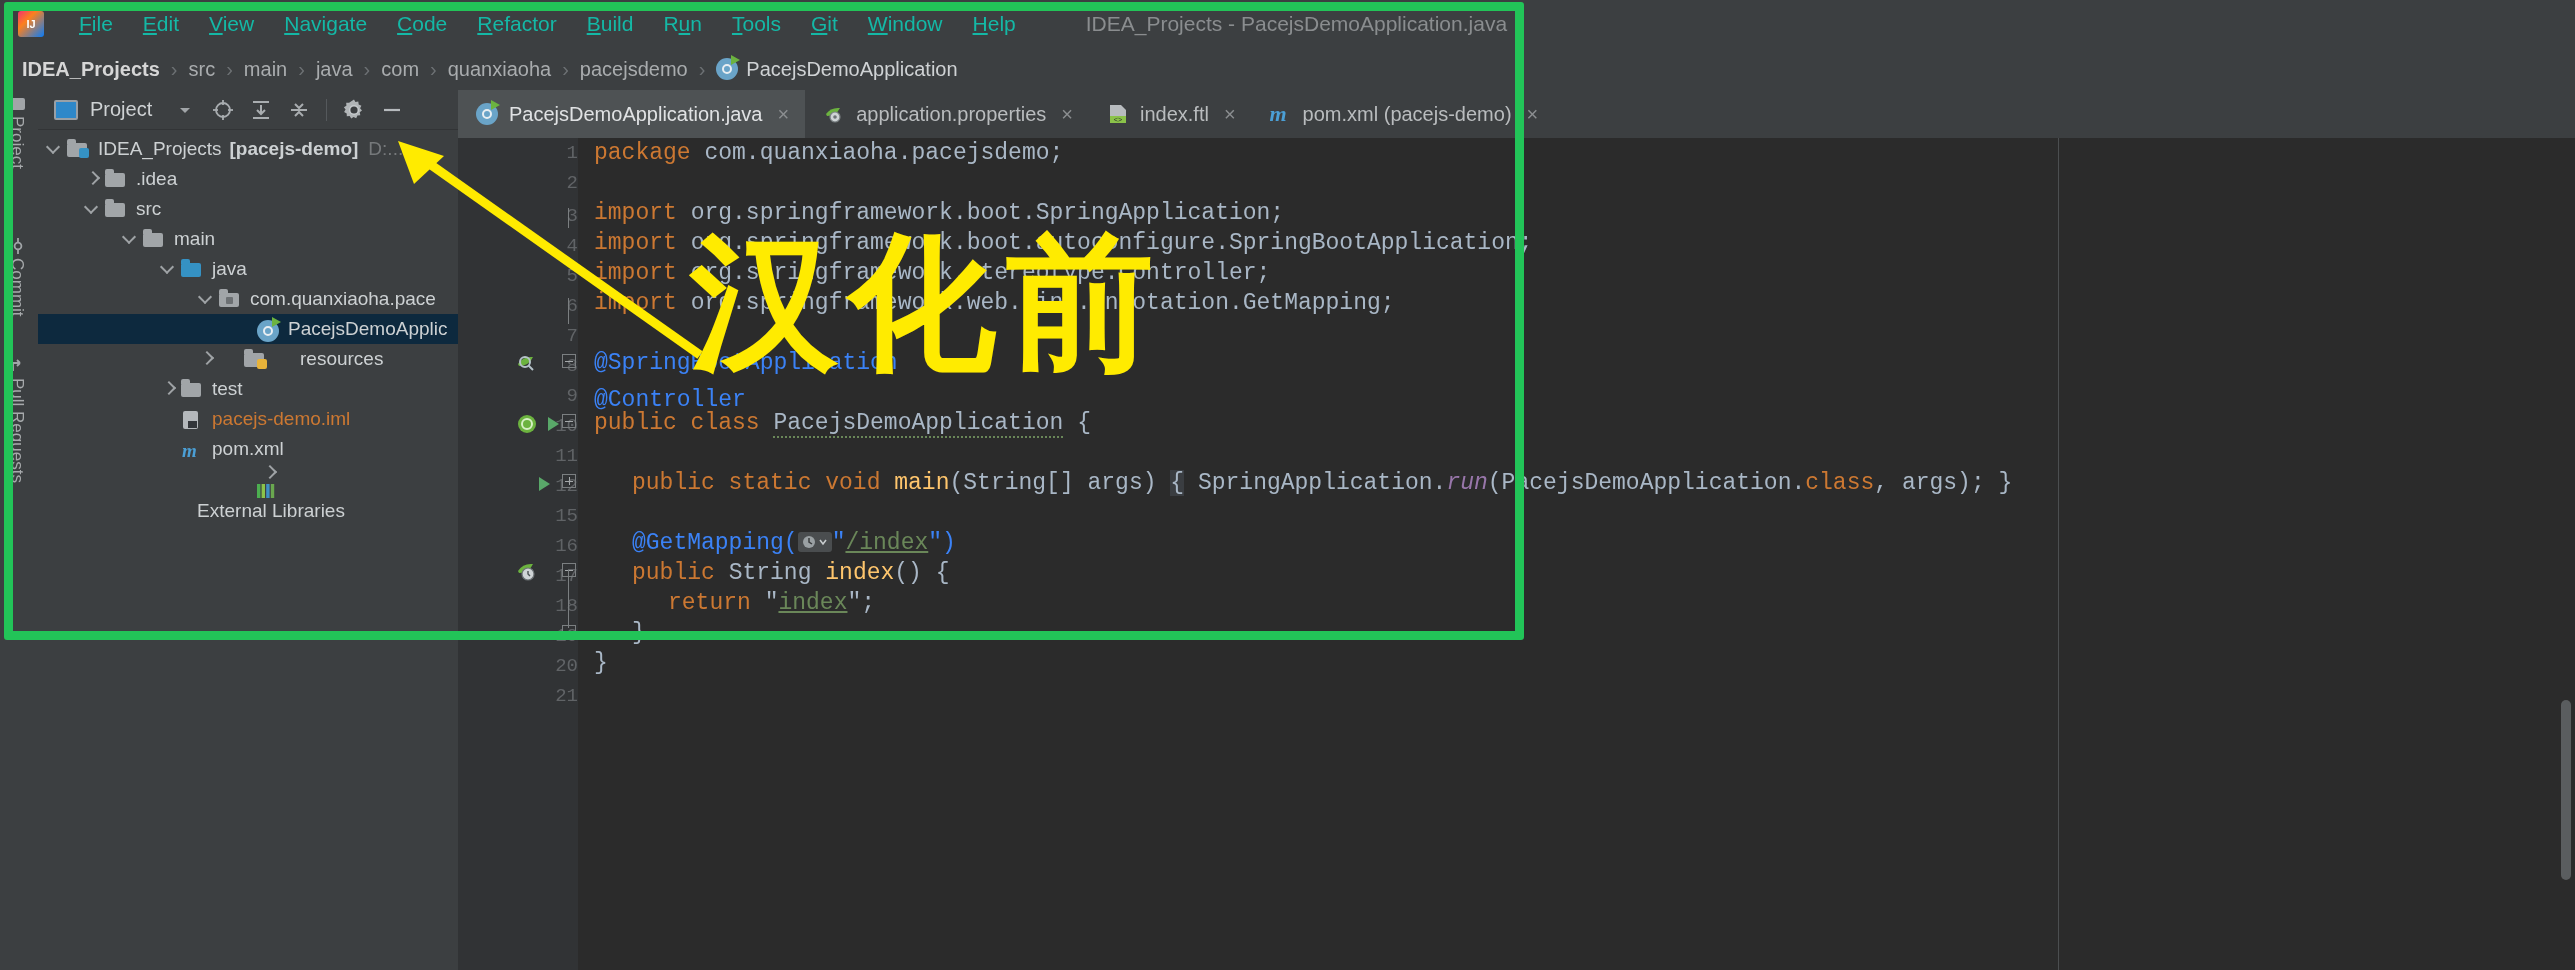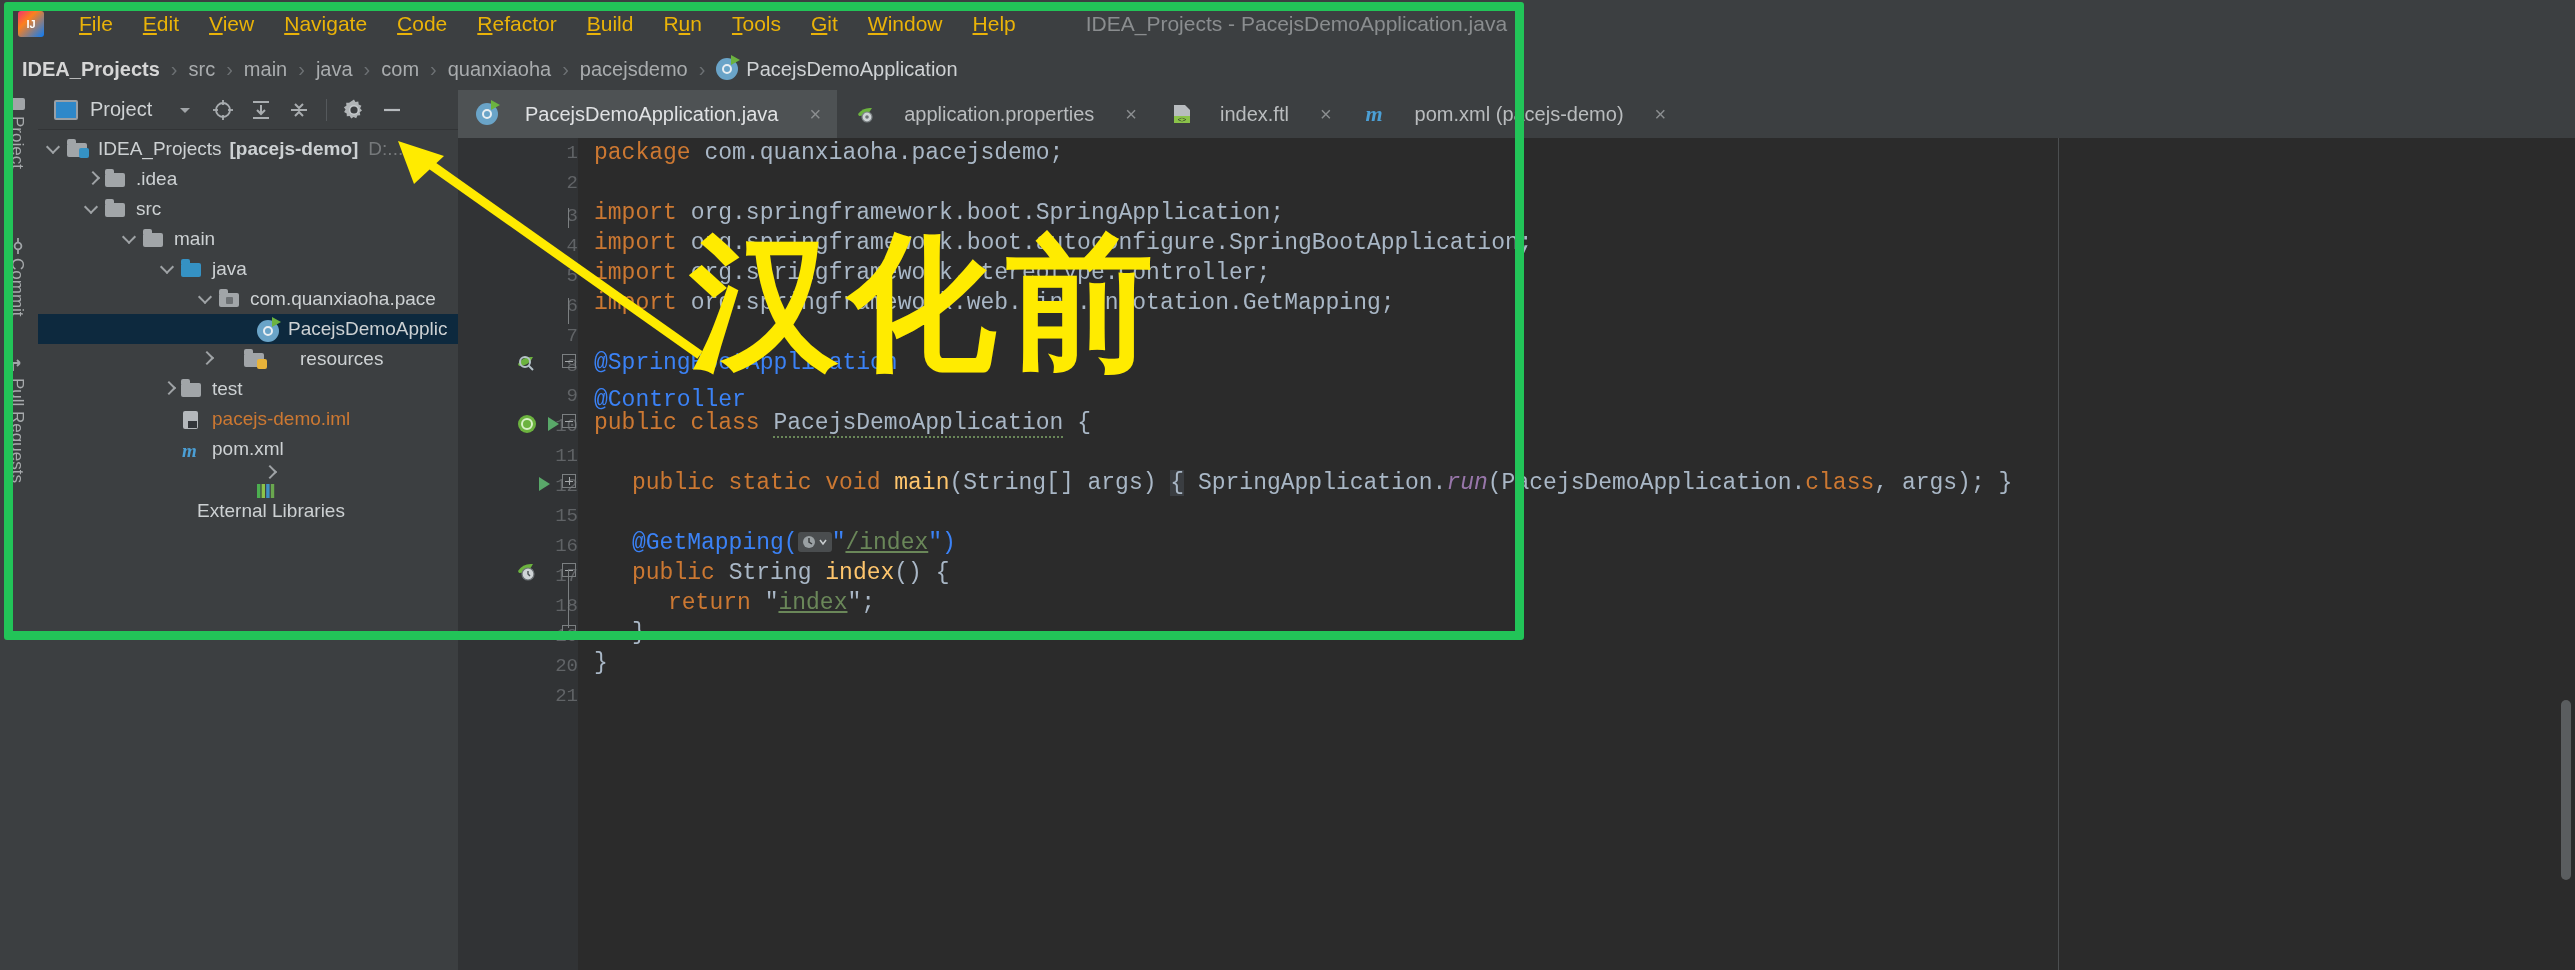--- a/index.html
+++ b/index.html
@@ -6,21 +6,21 @@
   body{width:2575px;height:970px;overflow:hidden;font-family:"Liberation Sans",sans-serif;}
   .app{position:relative;width:2575px;height:970px;background:#3c3f41;overflow:hidden;}
 
   
   .menubar{position:absolute;left:0;top:0;width:2575px;height:48px;background:#3c3f41;
            display:flex;align-items:center;box-sizing:border-box;padding-left:18px;}
   .ij-logo{width:26px;height:26px;border-radius:3px;position:relative;overflow:hidden;
            background:linear-gradient(135deg,#f4326f 0%,#fc801d 35%,#087cfa 100%);
            display:flex;align-items:center;justify-content:center;margin-right:20px;}
   .ij-logo span{font:700 11px "Liberation Sans",sans-serif;color:#fff;line-height:1;}
-  .menu-item{color:#eab308;font-size:21px;padding:4px 15px;line-height:1.2;white-space:nowrap;cursor:default;}
+  .menu-item{color:#14b8a6;font-size:21px;padding:4px 15px;line-height:1.2;white-space:nowrap;cursor:default;}
   .menu-item u{text-decoration:underline;}
   .win-title{color:#8a8d8f;font-size:21px;margin-left:55px;white-space:nowrap;}
 
   
   .crumbs{position:absolute;left:0;top:48px;width:2575px;height:42px;background:#3c3f41;
           display:flex;align-items:center;padding-left:22px;box-sizing:border-box;}
   .crumb{color:#a9acae;font-size:20px;white-space:nowrap;}
   .crumb.first{color:#d6d6d6;font-weight:bold;}
   .crumb.last{color:#cfd2d4;}
   .sep{color:#6d7174;font-size:20px;margin:0 11px;}
@@ -63,21 +63,21 @@
   .fold.src:before{background:#3592c4;}
   .badge{position:absolute;right:-2px;bottom:-3px;width:10px;height:10px;border-radius:2px;}
   .lbl-strong{font-weight:bold;}
   .dim{color:#76797b;}
   .iml{color:#cc7832;}
 
   
   .editor{position:absolute;left:458px;top:90px;right:0;bottom:0;background:#2b2b2b;}
   .tabsbar{height:48px;background:#3c3f41;display:flex;align-items:stretch;}
   .tab{display:flex;align-items:center;padding:0 16px 0 18px;font-size:20px;color:#b9bcbe;
-       position:relative;white-space:nowrap;gap:16px;}
+       position:relative;white-space:nowrap;}
   .tab.active{background:#4e5254;color:#e0e2e4;}
   .tab .tic{width:22px;height:22px;margin-right:11px;flex:none;position:relative;}
   .tab .x{margin-left:15px;color:#8b8e90;font-size:20px;}
 
   .gutter{position:absolute;left:0;top:48px;width:120px;bottom:0;background:#313335;}
   .codearea{position:absolute;left:120px;top:48px;right:0;bottom:0;background:#2b2b2b;}
   .ln{position:absolute;right:0;width:44px;text-align:right;color:#606366;
       font:19px/30px "Liberation Mono",monospace;}
   .gicon{position:absolute;width:22px;height:22px;}
   .foldmark{position:absolute;left:104px;width:16px;height:16px;}

